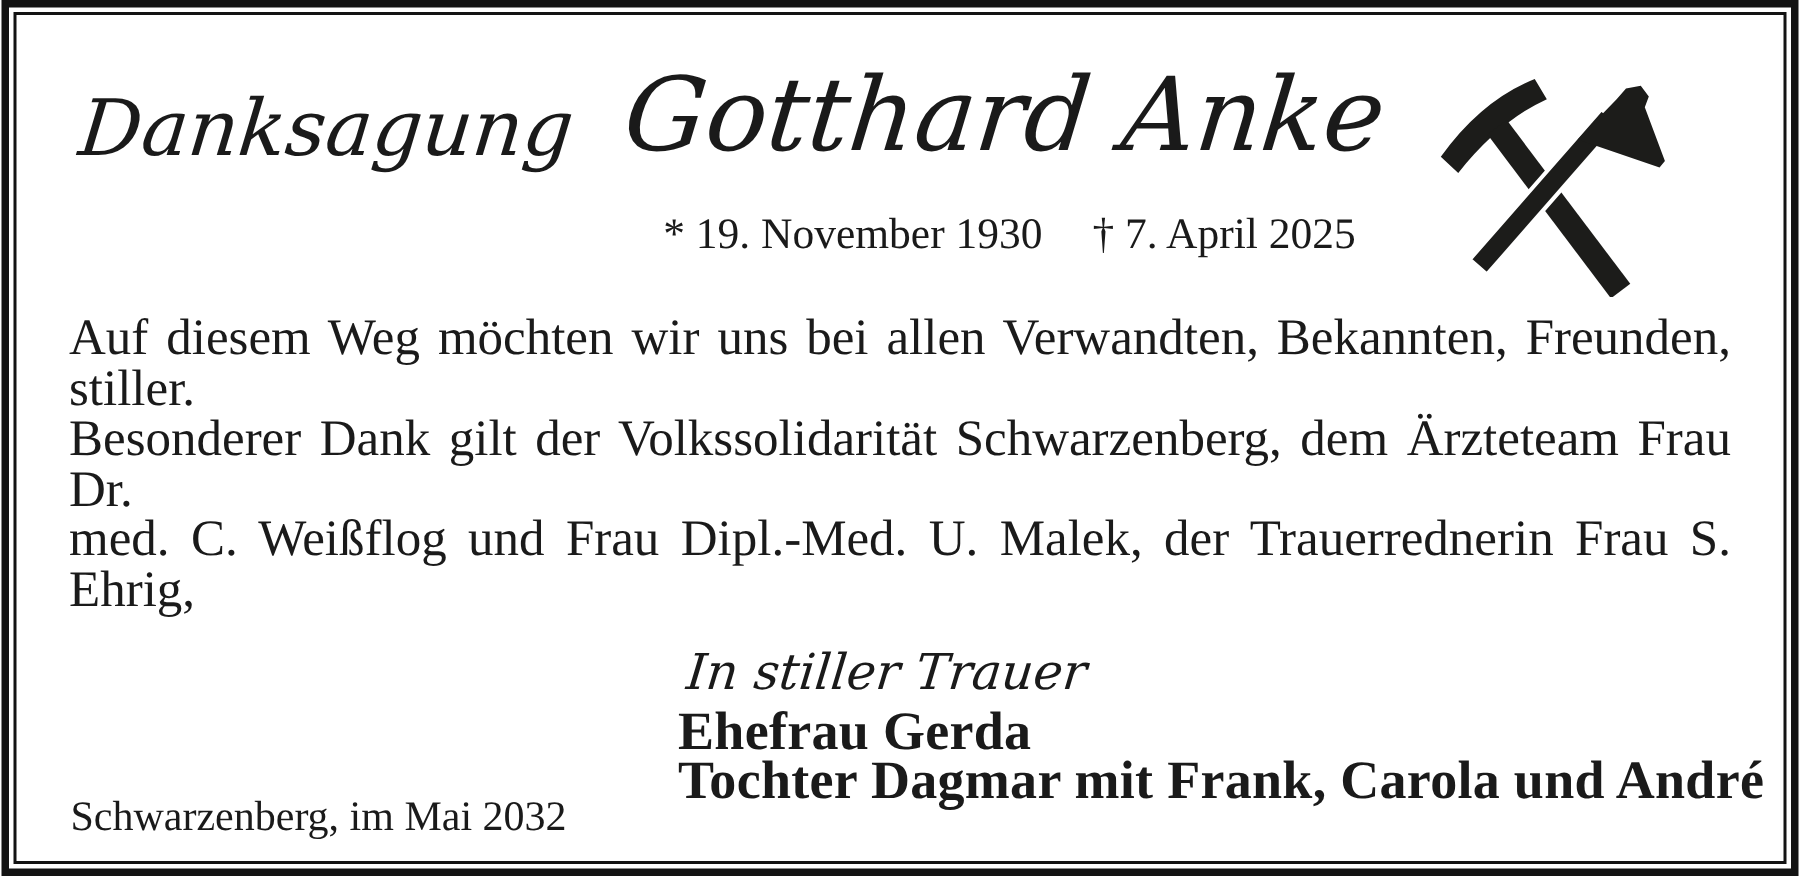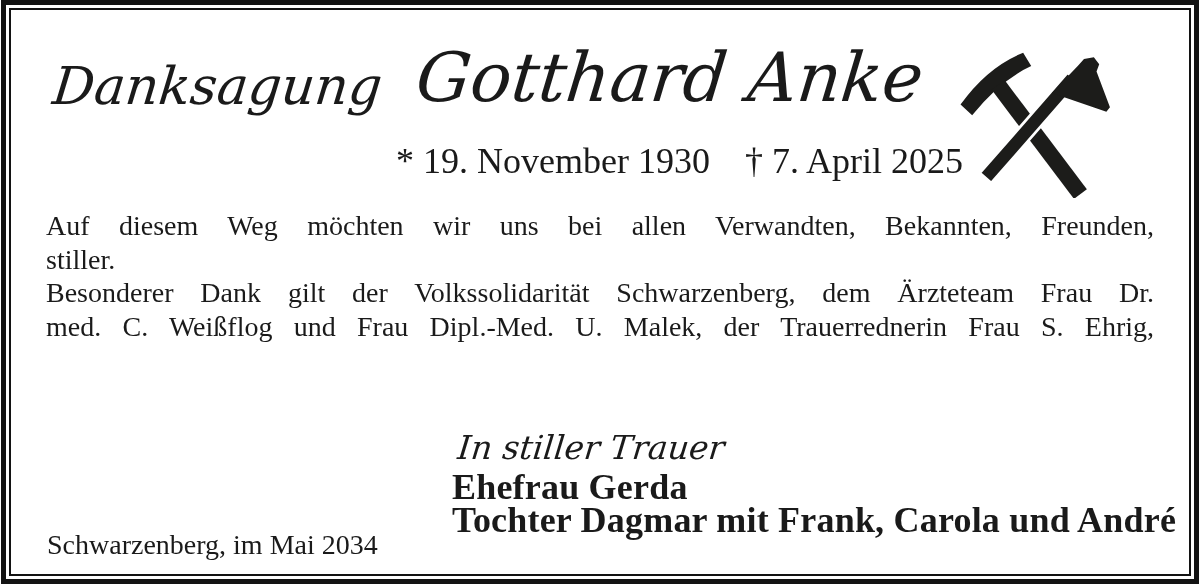--- a/index.html
+++ b/index.html
@@ -49,42 +49,42 @@
     width: 508px;
     text-align: center;
     font-size: 68px;
     line-height: 1.05;
     transform: skewX(-6deg);
     transform-origin: center bottom;
     white-space: nowrap;
   }
   .dates {
     position: absolute;
-    left: 396px;
+    left: 417px;
     top: 140px;
     width: 512px;
     text-align: center;
-    font-size: 36px;
+    font-size: 29px;
     white-space: nowrap;
   }
   .dates .death-date { margin-left: 26px; }
   .mining-icon {
     position: absolute;
     left: 948px;
     top: 38px;
     width: 170px;
     height: 160px;
   }
   .mining-icon svg { width: 100%; height: 100%; }
   .body-text {
     position: absolute;
     left: 46px;
     top: 209px;
     width: 1108px;
-    font-size: 28px;
+    font-size: 34px;
     line-height: 33.5px;
   }
   .body-text .jline {
     text-align: justify;
     text-align-last: justify;
     white-space: normal;
   }
   .body-text .lline {
     text-align: left;
   }
@@ -149,15 +149,15 @@
     <div class="jline">Besonderer Dank gilt der Volkssolidarität Schwarzenberg, dem Ärzteteam Frau Dr.</div>
     <div class="jline">med. C. Weißflog und Frau Dipl.-Med. U. Malek, der Trauerrednerin Frau S. Ehrig,</div>
   </div>
 
   <div class="closing-phrase script">In stiller Trauer</div>
 
   <div class="mourner mourner-1">Ehefrau Gerda</div>
 
   <div class="mourner mourner-2">Tochter Dagmar mit Frank, Carola und André</div>
 
-  <div class="place-date">Schwarzenberg, im Mai 2034</div>
+  <div class="place-date">Schwarzenberg, im Mai 2032</div>
 
 </div>
 
 </body></html>

